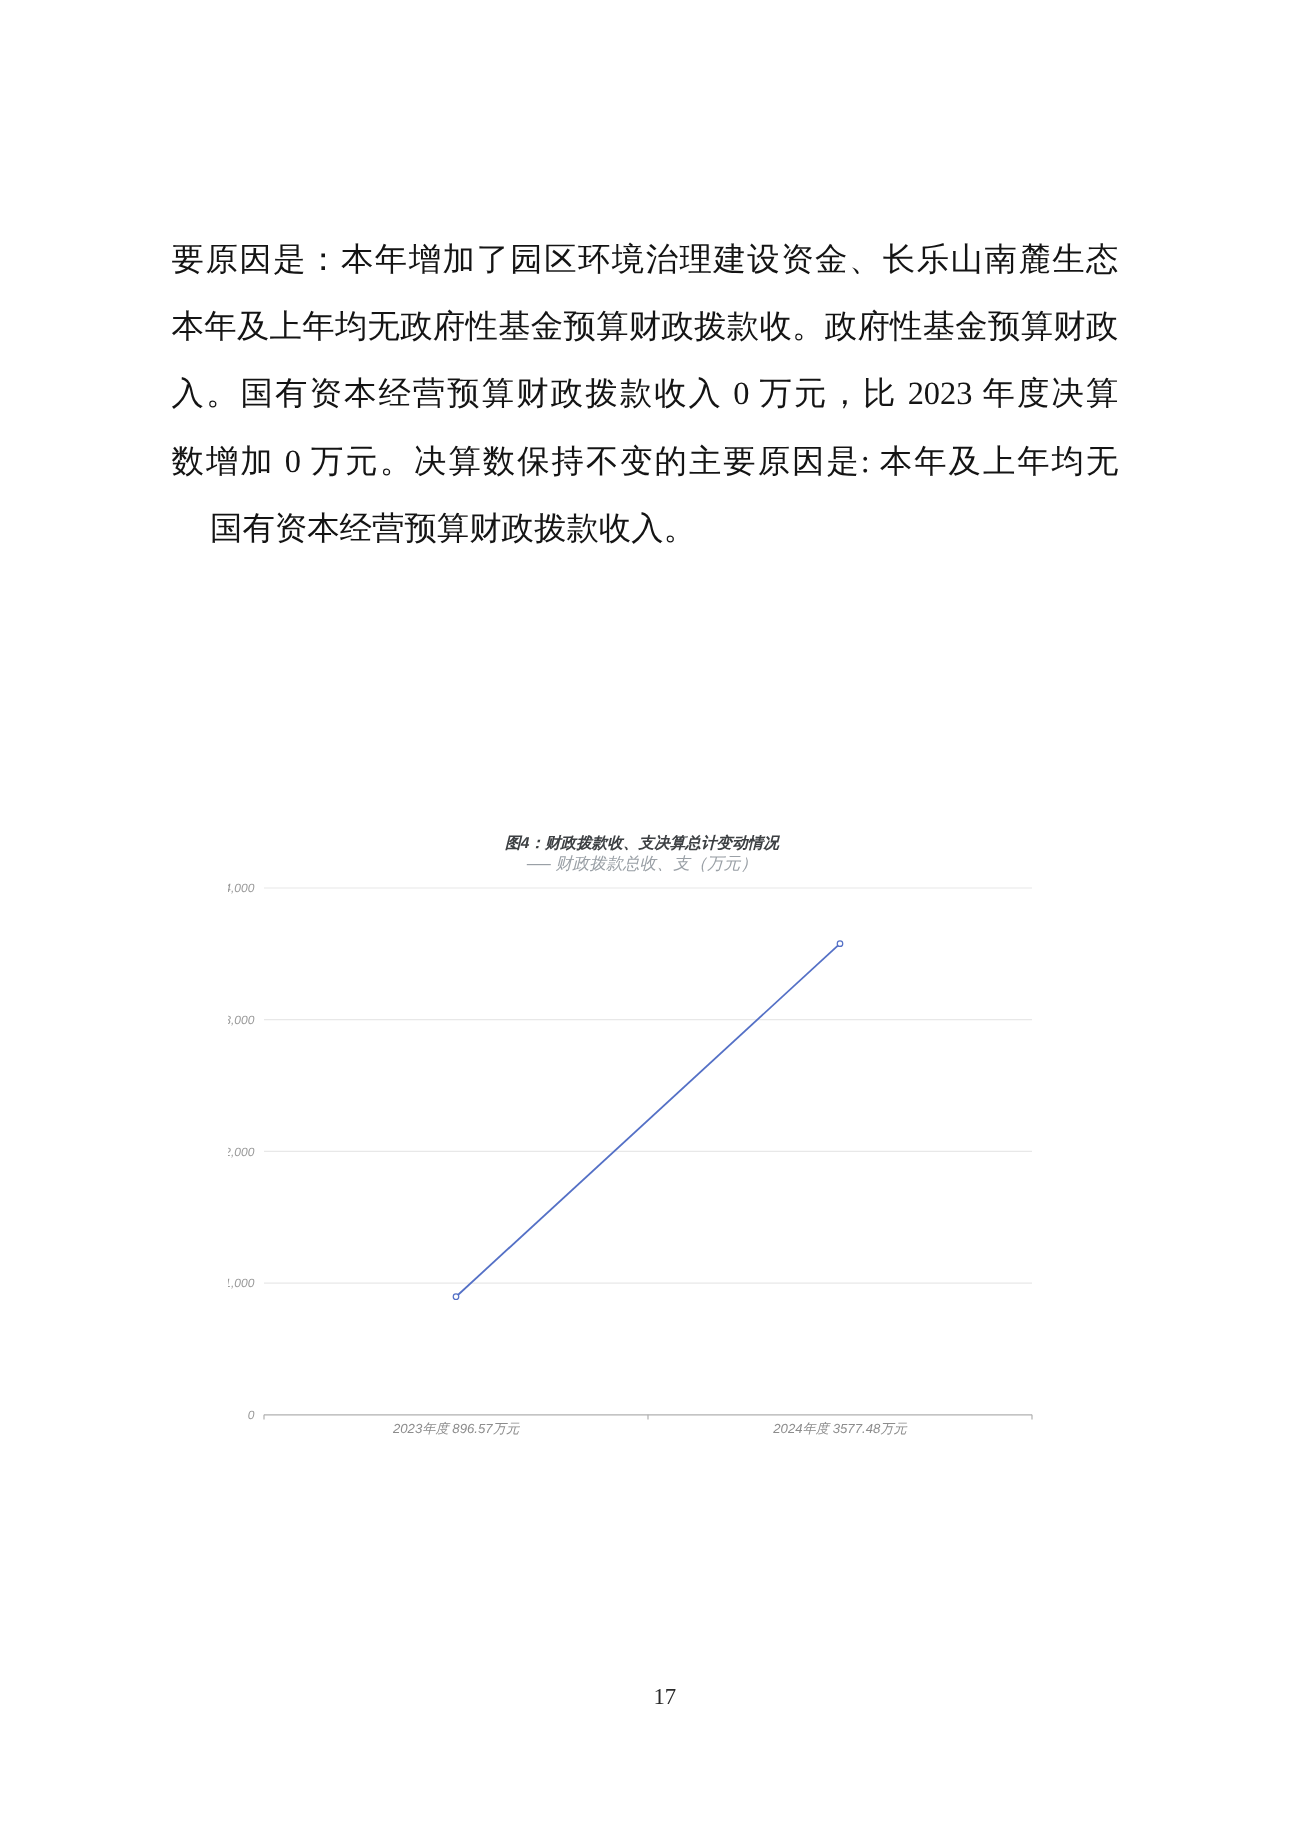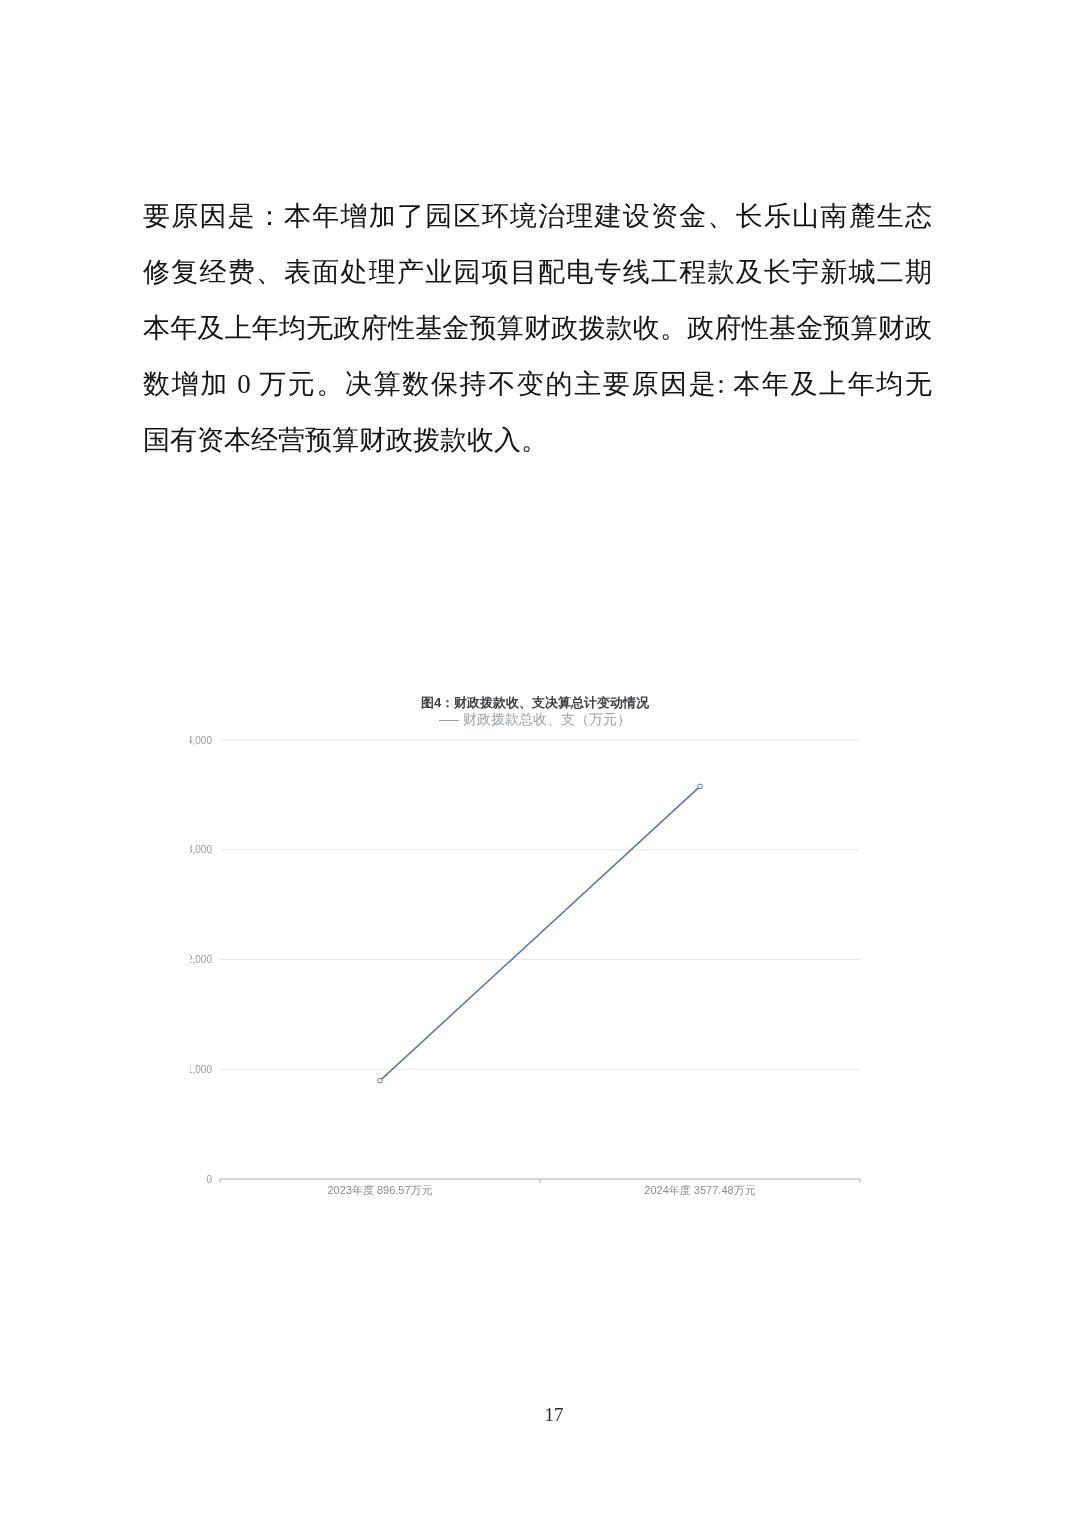--- a/index.html
+++ b/index.html
@@ -23,27 +23,29 @@
   .text-line {
     height: 56px;
     line-height: 56px;
     text-align: justify;
     text-align-last: justify;
     white-space: nowrap;
   }
   .text-line.last {
     text-align: center;
     text-align-last: left;
+    margin-left: 32px;
   }
   .chart {
     position: absolute;
     left: 190px;
     top: 694px;
     width: 690px;
     font-family: "Liberation Sans", "DejaVu Sans", sans-serif;
+    font-style: italic;
   }
   .chart-title {
     text-align: center;
     font-size: 13px;
     font-weight: bold;
     color: #3d4043;
     line-height: 18px;
   }
   .chart-legend {
     display: flex;
@@ -76,22 +78,22 @@
     font-family: "Liberation Serif", "DejaVu Serif", serif;
   }
 </style>
 </head>
 <body>
 
 <div class="page">
 
   <div class="body-text">
     <div class="text-line">要原因是：本年增加了园区环境治理建设资金、长乐山南麓生态</div>
-    <div class="text-line">修复经费、表面处理产业园项目配电专线工程款及长宇新城二期</div>
     <div class="text-line">本年及上年均无政府性基金预算财政拨款收。政府性基金预算财政</div>
+    <div class="text-line">入。国有资本经营预算财政拨款收入 0 万元，比 2023 年度决算</div>
     <div class="text-line">数增加 0 万元。决算数保持不变的主要原因是: 本年及上年均无</div>
     <div class="text-line last">国有资本经营预算财政拨款收入。</div>
   </div>
 
   <div class="chart">
     <div class="chart-title">图4：财政拨款收、支决算总计变动情况</div>
     <div class="chart-legend">
       <span class="legend-marker"></span>
       <span>财政拨款总收、支（万元）</span>
     </div>

